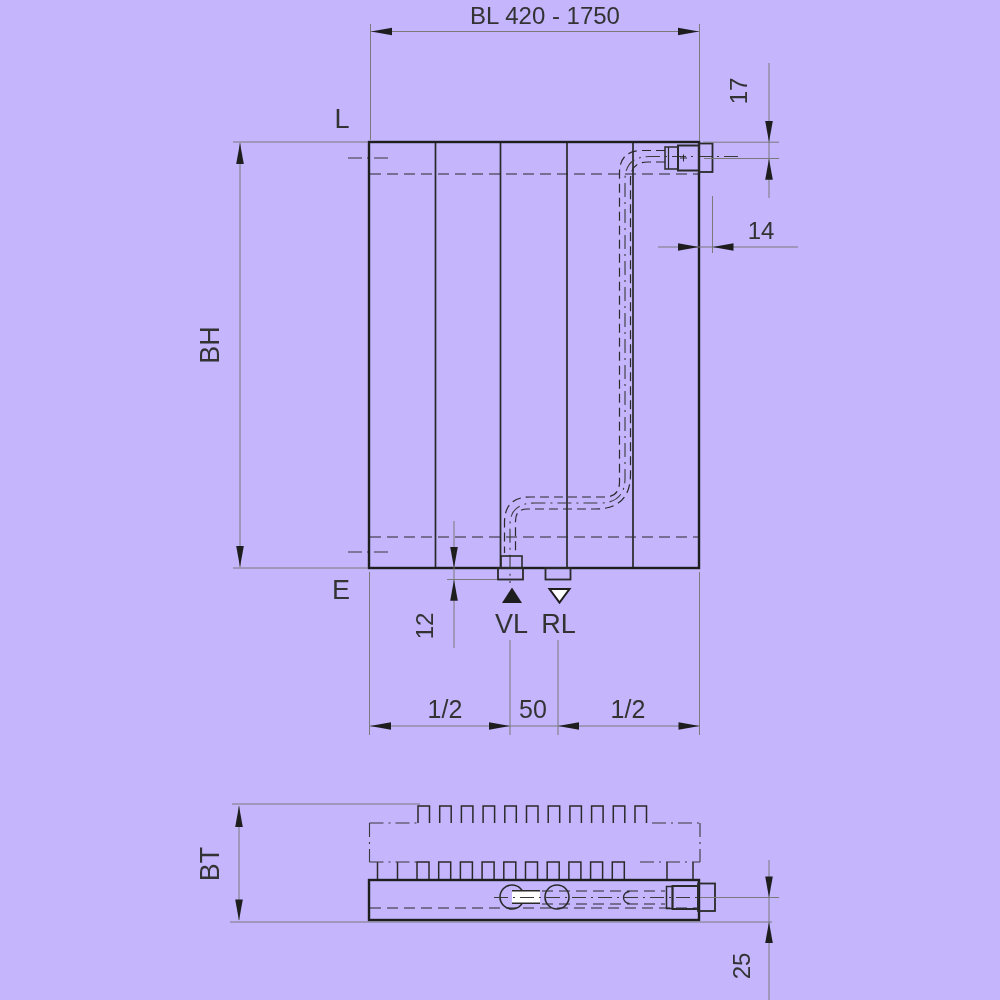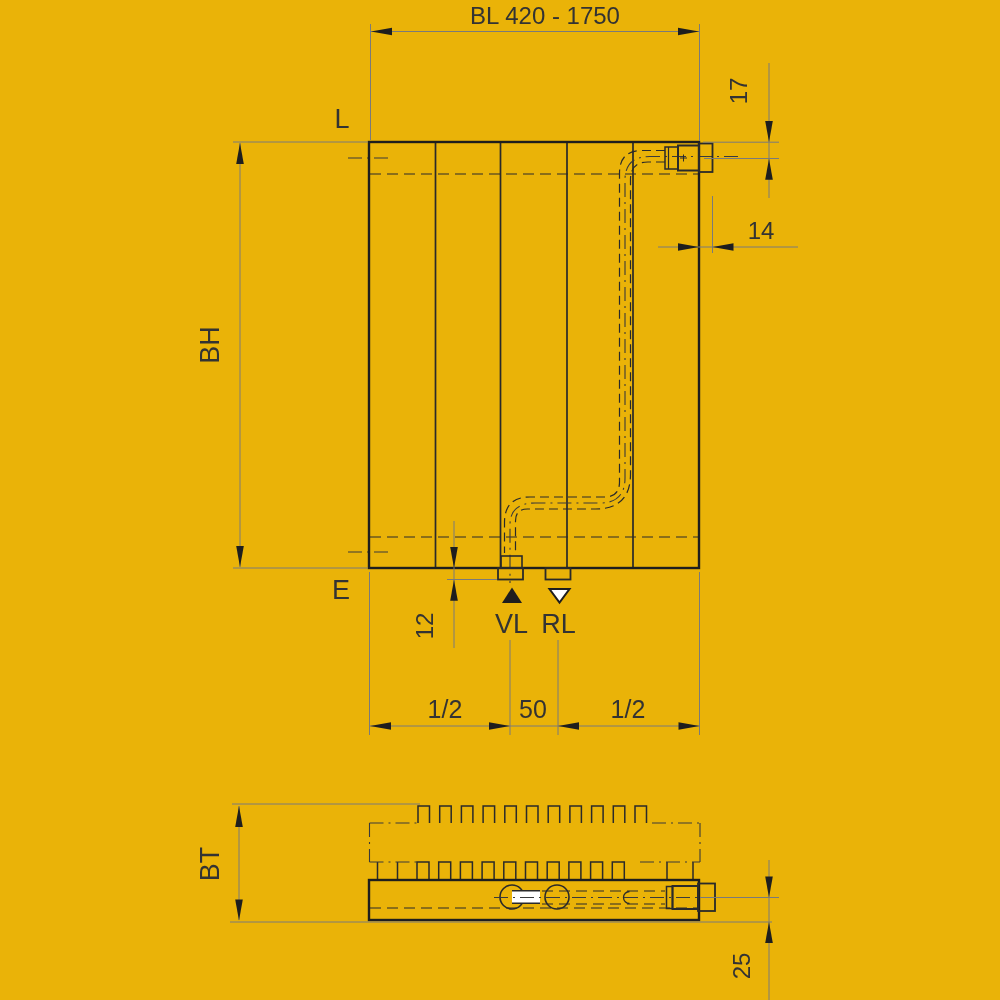--- a/index.html
+++ b/index.html
@@ -1,16 +1,16 @@
 <!DOCTYPE html>
 <html><head>
 <meta charset="utf-8">
 <style>
   html,body{margin:0;padding:0;background:#ffffff;}
-  .stage{position:relative;width:1000px;height:1000px;background:#eab308;overflow:hidden;}
+  .stage{position:relative;width:1000px;height:1000px;background:#c4b5fd;overflow:hidden;}
   svg{display:block;}
   text{font-family:"Liberation Sans","DejaVu Sans",sans-serif;fill:#333333;}
   .t24{font-size:24px;}
   .t25{font-size:25px;}
   .t27{font-size:27px;}
   .obj{stroke:#1e1e1e;fill:none;}
   .obj2{stroke:#2a2a2a;fill:none;}
   .dim{stroke:#7a7a7a;stroke-width:1;fill:none;}
   .dash{stroke:#2a2a2a;stroke-width:1.2;fill:none;stroke-dasharray:11 6;}
   .dashdot{stroke:#3a3a3a;stroke-width:1.1;fill:none;stroke-dasharray:14 5 2 5;}

